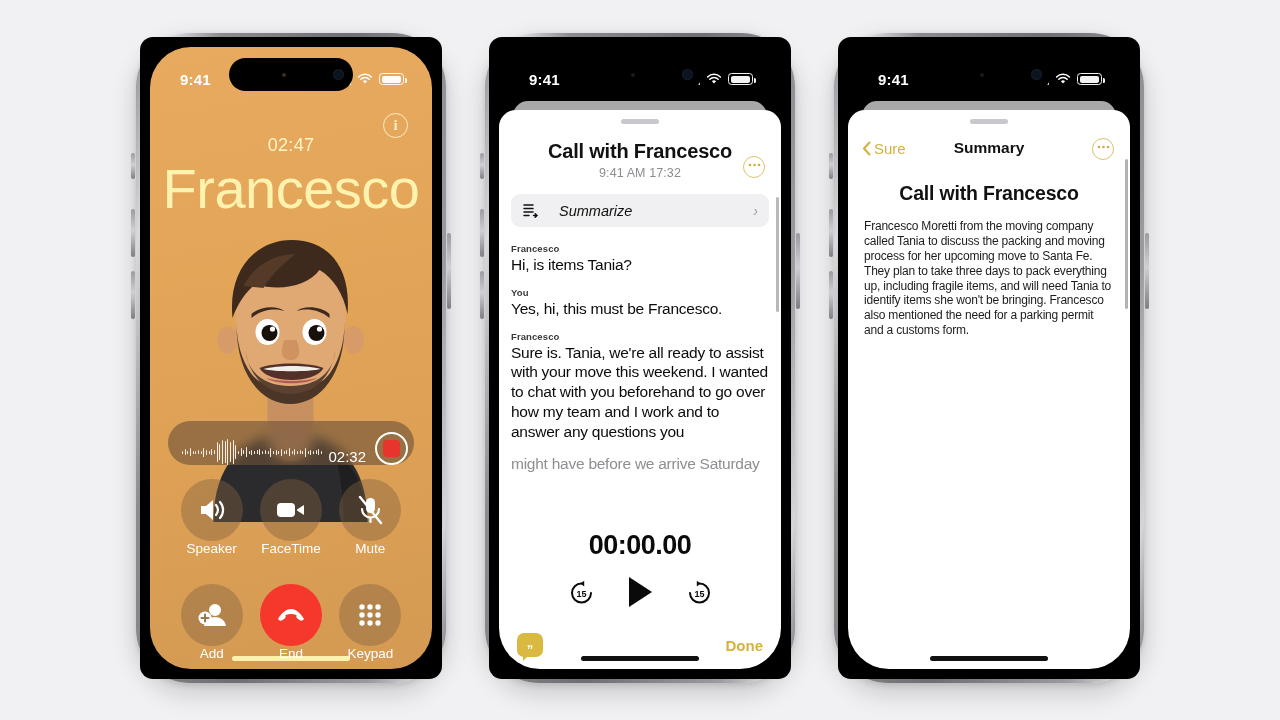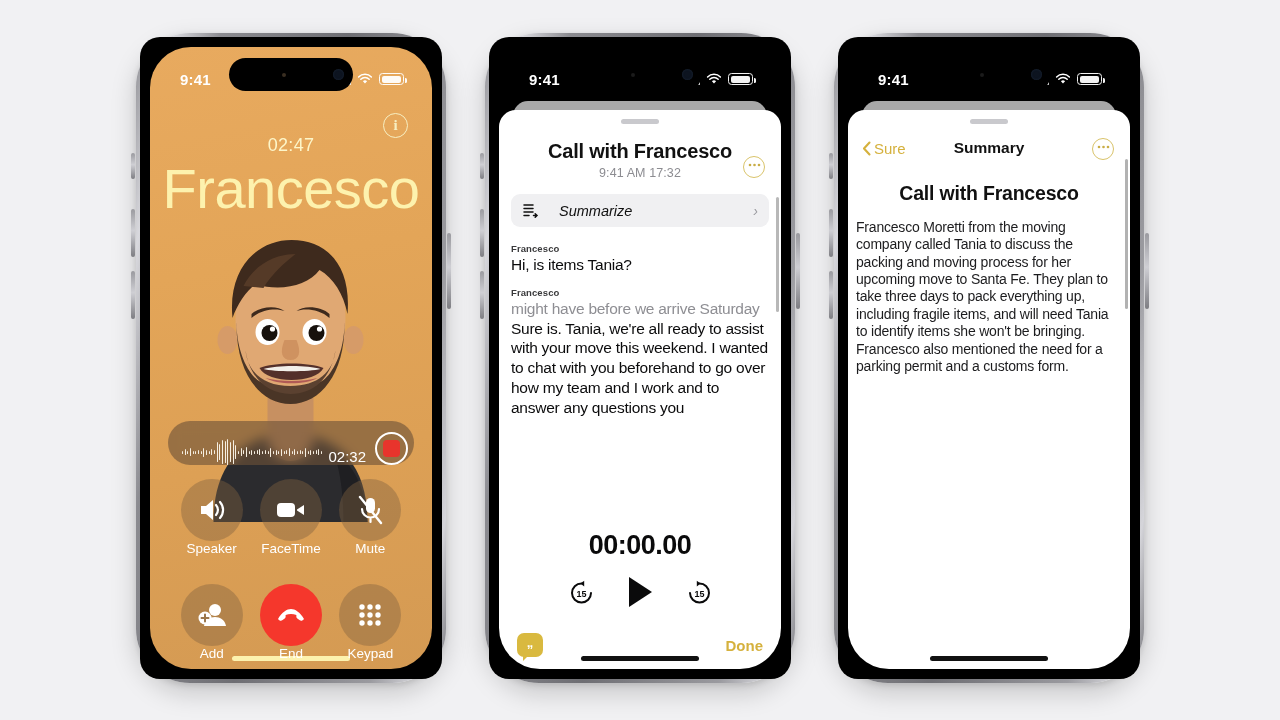--- a/index.html
+++ b/index.html
@@ -19,21 +19,21 @@
   .phone {
     position: absolute;
     width: 310px; height: 650px;
     border-radius: 54px;
     background: linear-gradient(100deg,#8d8d92 0%,#d9d9de 9%,#8b8b90 20%,#6e6e73 50%,#9a9a9f 82%,#d5d5da 93%,#77777c 100%);
     padding: 4px;
     box-shadow: 0 10px 26px rgba(0,0,0,.18), 0 2px 6px rgba(0,0,0,.12);
   }
   .phone-inner {
     width: 100%; height: 100%;
-    border-radius: 20px;
+    border-radius: 13px;
     background: #000;
     padding: 10px;
     position: relative;
   }
   .screen {
     width: 100%; height: 100%;
     border-radius: 41px;
     overflow: hidden;
     position: relative;
   }
@@ -201,21 +201,21 @@
   .home-ind {
     position:absolute; bottom: 8px; left:50%; transform:translateX(-50%);
     width: 118px; height: 5px; border-radius: 3px;
   }
 
   
   .navbar { position:relative; height: 40px; display:flex; align-items:center; padding: 0 14px; margin-top: 4px;}
   .back-btn { display:flex; align-items:center; gap:3px; color:#d5b13d; font-size: 15px; }
   .nav-title { position:absolute; left:0; right:0; text-align:center; font-size:15.5px; font-weight:700; color:#111; pointer-events:none;}
   .sum-head { text-align:center; font-size:19.5px; font-weight:700; color:#111; margin-top: 14px; letter-spacing:-.2px;}
-  .sum-body { padding: 14px 8px 0; font-size: 14px; line-height: 1.24; color:#1c1c1e; letter-spacing:-.2px;}
+  .sum-body { padding: 14px 16px 0; font-size: 12px; line-height: 1.24; color:#1c1c1e; letter-spacing:-.2px;}
   .scroll-ind3 { position:absolute; right: 2px; top: 112px; width: 3px; height: 150px; background: rgba(0,0,0,.30); border-radius:2px;}
 </style>
 </head>
 <body>
 
 <div class="stage">
 
   <div class="phone" id="phone1">
     <div class="side-btn btn-left-1"></div>
     <div class="side-btn btn-left-2"></div>
@@ -501,23 +501,27 @@
             <div class="summarize-label">Summarize</div>
             <div class="chev">›</div>
           </div>
 
           <div class="transcript">
             <div>
               <div class="tr-speaker">Francesco</div>
               <div class="tr-text">Hi, is items Tania?</div>
             </div>
             <div>
+              <div class="tr-speaker">You</div>
+              <div class="tr-text">Yes, hi, this must be Francesco.</div>
+            </div>
+            <div>
               <div class="tr-speaker">Francesco</div>
+              <div class="tr-text">Sure is. Tania, we're all ready to assist with your move this weekend. I wanted to chat with you beforehand to go over how my team and I work and to answer any questions you</div>
               <div class="tr-text faded">might have before we arrive Saturday</div>
-              <div class="tr-text">Sure is. Tania, we're all ready to assist with your move this weekend. I wanted to chat with you beforehand to go over how my team and I work and to answer any questions you</div>
             </div>
           </div>
 
           <div class="player">
             <div class="player-time">00:00.00</div>
             <div class="player-btns">
               <div class="skip">
                 <svg width="27" height="27" viewBox="0 0 27 27">
                   <path d="M13.5 4.5A9.5 9.5 0 1 0 23 14" stroke="currentColor" stroke-width="2" fill="none" stroke-linecap="round"></path>
                   <path d="M16.2 1.8 12.4 4.6l3.8 2.8z" fill="currentColor"></path>

